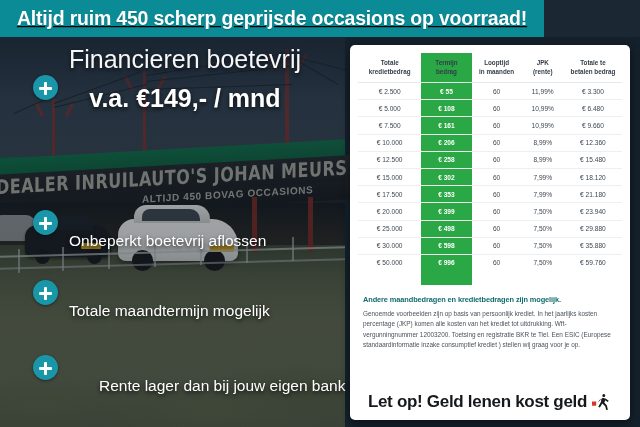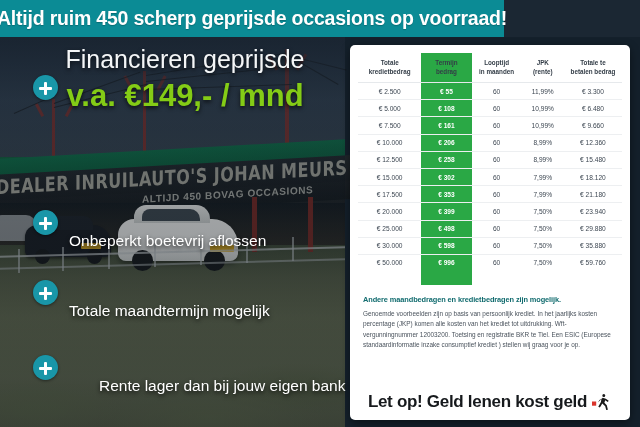--- a/index.html
+++ b/index.html
@@ -6,23 +6,23 @@
   body {
     width: 640px; height: 427px;
     font-family: "Liberation Sans", sans-serif;
     background: #1b2733;
     overflow: hidden;
     position: relative;
   }
 
   
   .banner {
-    position: absolute; left: 0; top: 0; width: 504px; height: 37px;
+    position: absolute; left: 0; top: 0; width: 544px; height: 37px;
     background: #0b8b95;
-    display: flex; align-items: center; justify-content: center;
+    display: flex; align-items: center; justify-content: center; text-decoration: underline;
   }
   .banner-text {
     color: #ffffff; font-size: 19.5px; font-weight: bold;
     letter-spacing: -0.2px;
     text-shadow: 0 1px 1px rgba(0,0,0,0.22);
     white-space: nowrap;
   }
 
   
   .stage {
@@ -166,23 +166,23 @@
   .headline-block {
     position: absolute; left: 30px; top: 8px; width: 310px;
     text-align: center;
   }
   .headline-1 {
     color: #f4f6f7; font-size: 25px; font-weight: normal;
     text-shadow: 0 2px 4px rgba(0,0,0,0.65);
     white-space: nowrap; line-height: 1.15;
   }
   .headline-2 {
-    color: #84cc16; font-size: 31px; font-weight: bold;
+    color: #ffffff; font-size: 25px; font-weight: bold;
     text-shadow: 0 2px 4px rgba(0,0,0,0.7);
-    white-space: nowrap; line-height: 1.3; margin-top: 2px;
+    white-space: nowrap; line-height: 1.3; margin-top: 8px;
   }
 
   .bullet {
     position: absolute; display: flex; align-items: center; gap: 11px;
   }
   .plus-badge {
     width: 25px; height: 25px; border-radius: 50%;
     background: #1996a8;
     flex: 0 0 25px; position: relative;
     box-shadow: 0 1px 3px rgba(0,0,0,0.45);
@@ -332,21 +332,21 @@
   </div>
 </div>
 
 <div class="banner">
   <div class="banner-text">Altijd ruim 450 scherp geprijsde occasions op voorraad!</div>
 </div>
 
 <div class="copy">
 
   <div class="headline-block">
-    <div class="headline-1">Financieren geprijsde</div>
+    <div class="headline-1">Financieren boetevrij</div>
     <div class="headline-2">v.a. €149,- / mnd</div>
   </div>
   <div class="bullet b-head">
     <div class="plus-badge"></div>
   </div>
 
   <div class="bullet b1">
     <div class="plus-badge"></div>
     <div class="bullet-text">Onbeperkt boetevrij aflossen</div>
   </div>

